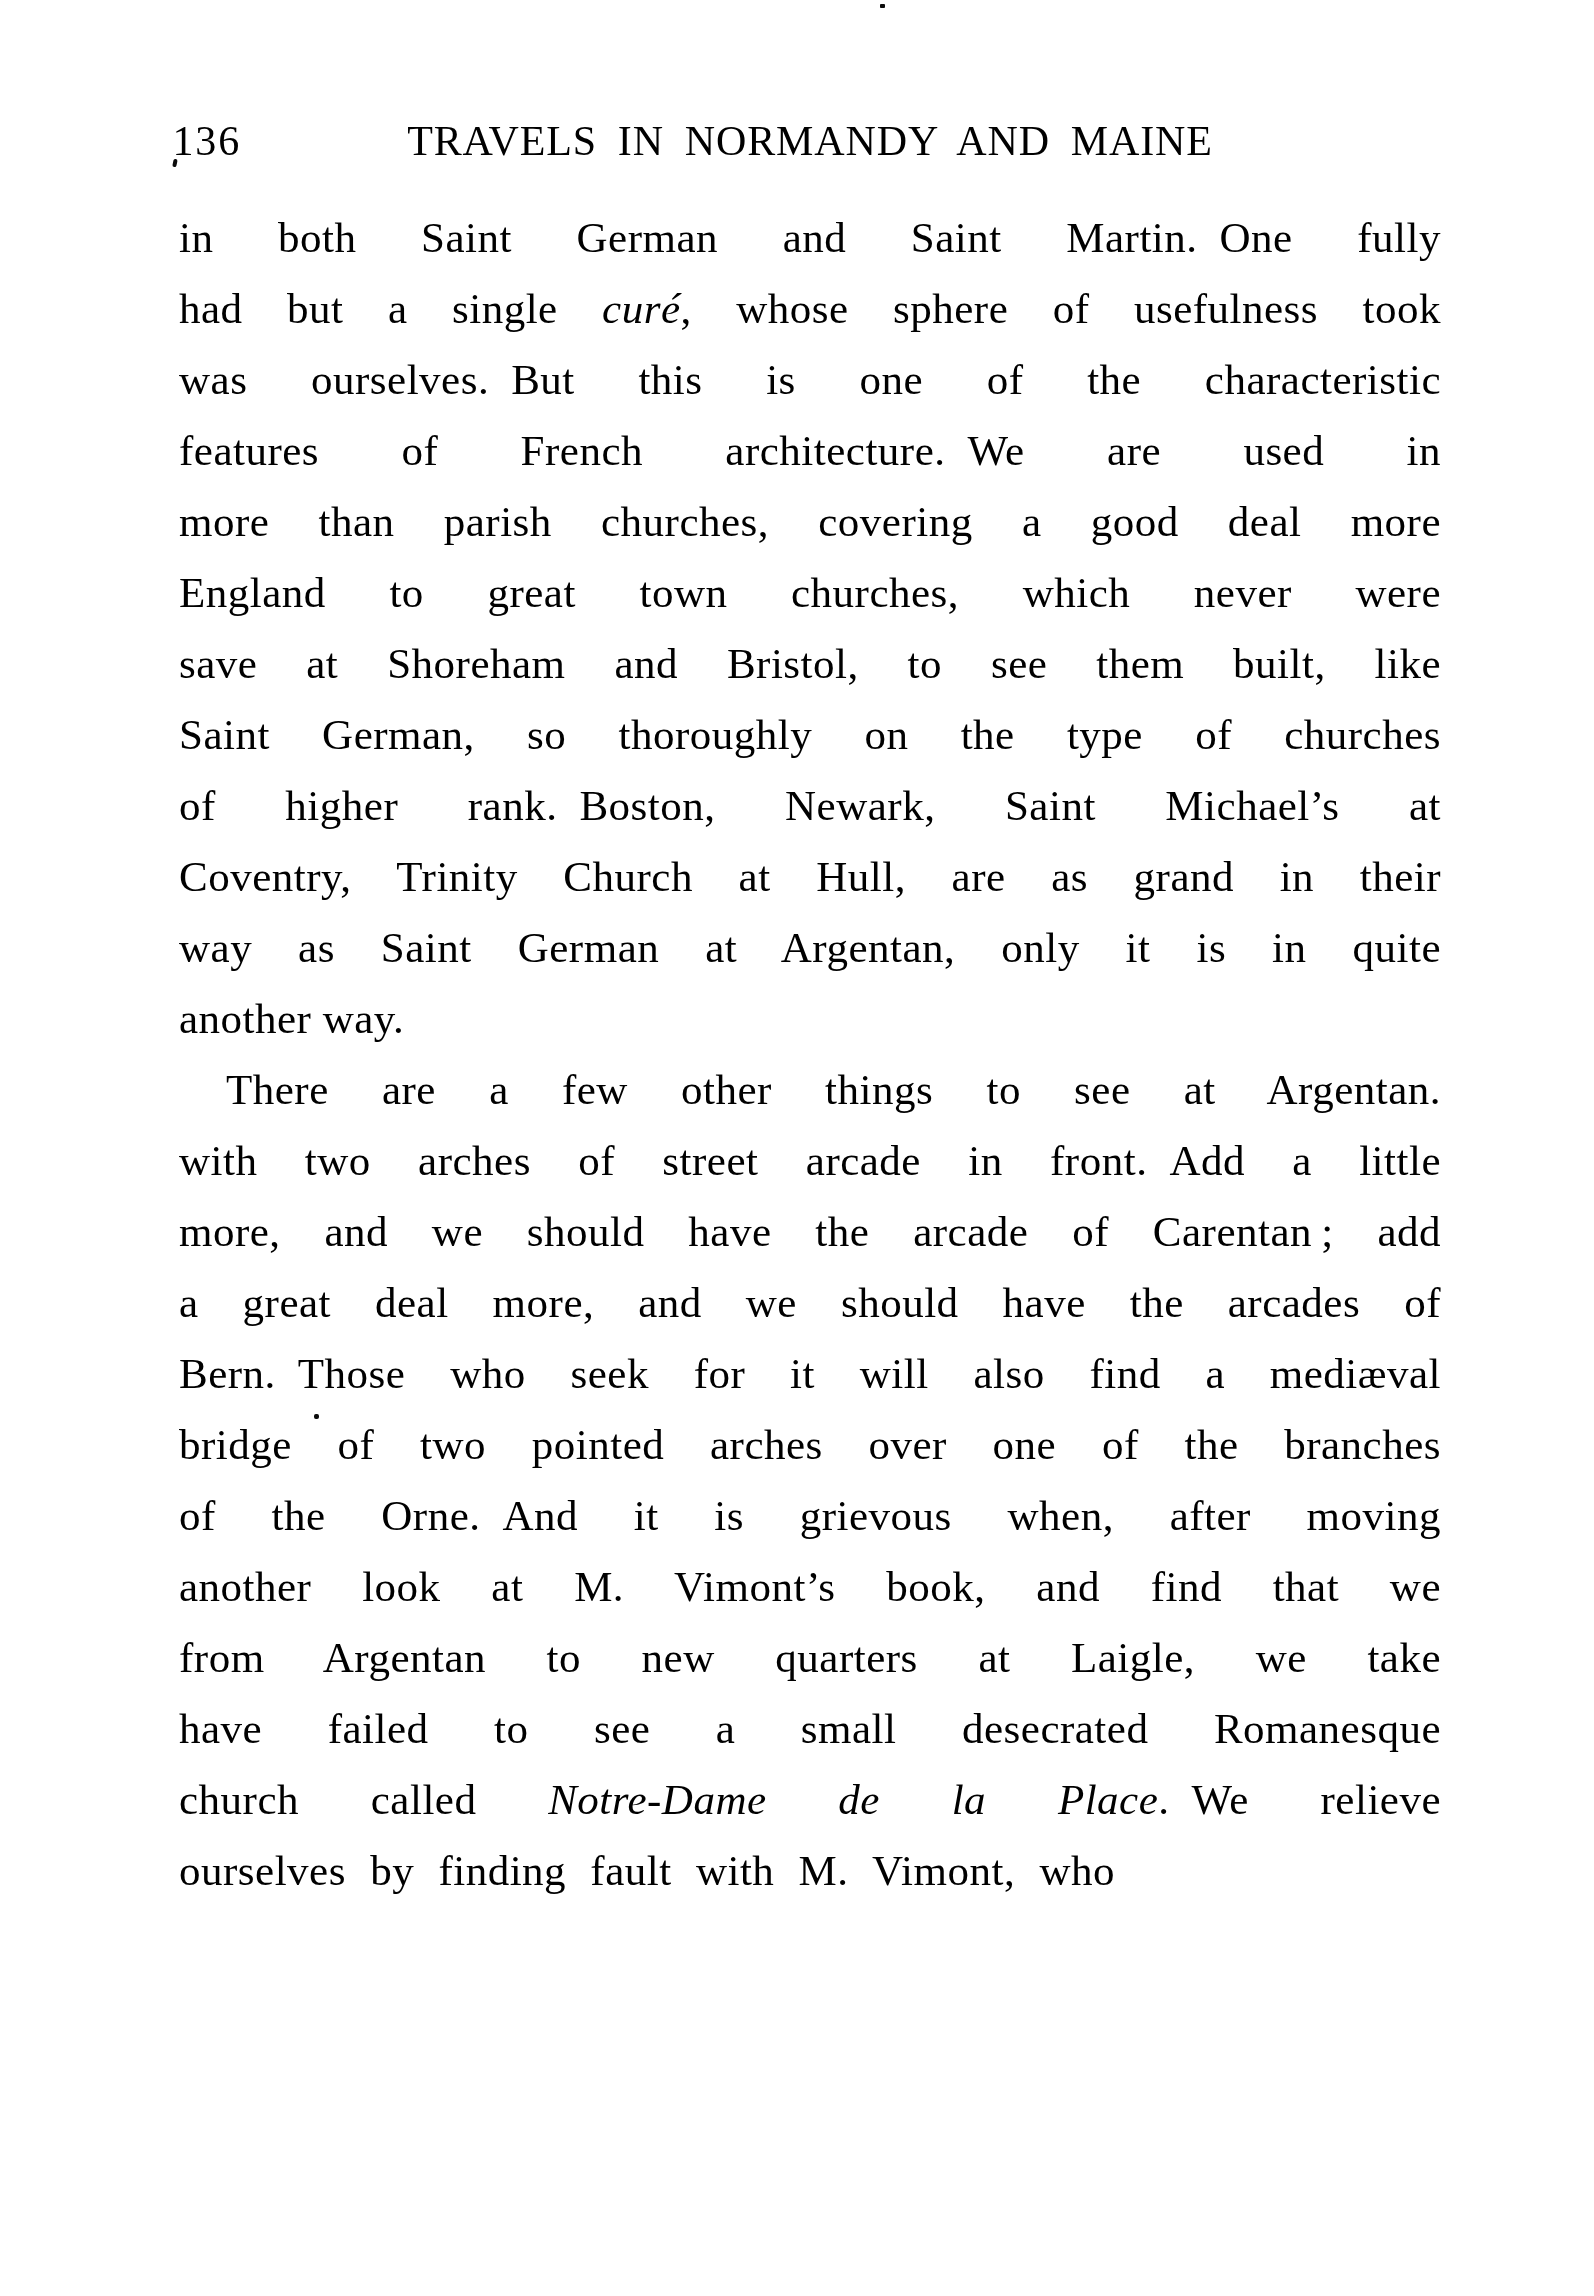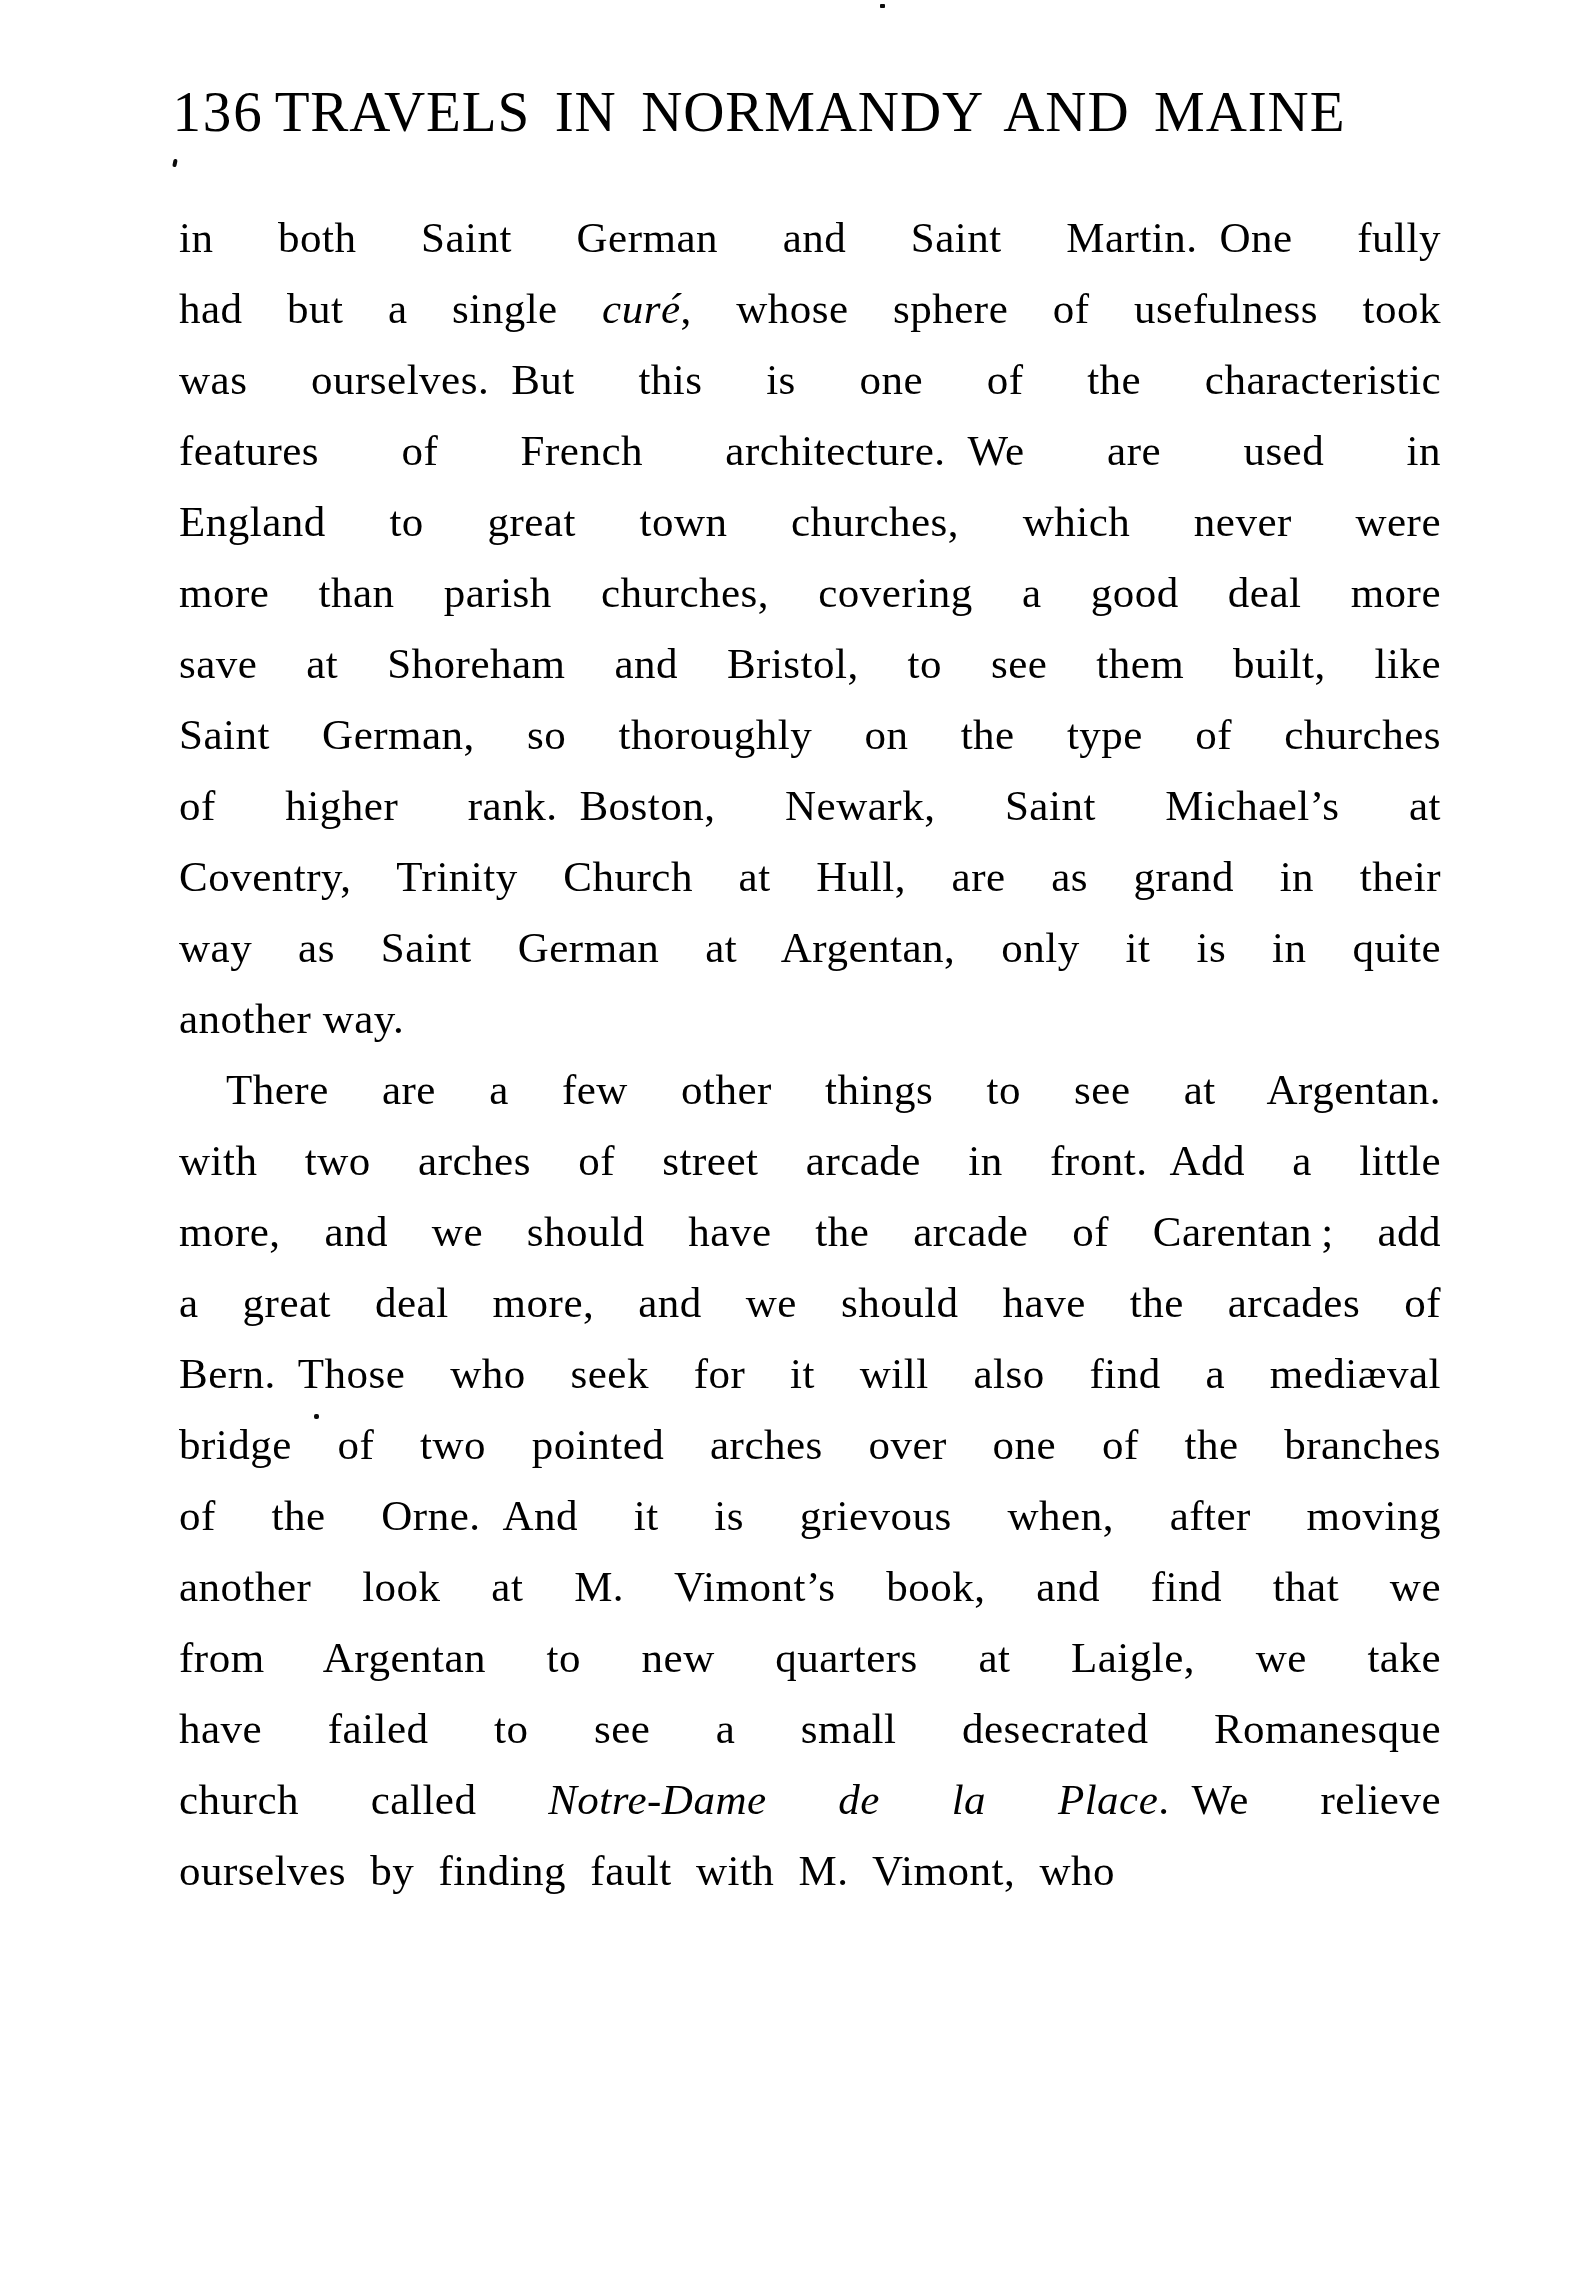--- a/index.html
+++ b/index.html
@@ -13,24 +13,24 @@
     height: 2297px;
     background: #ffffff;
     color: #000000;
     font-family: "Liberation Serif", "DejaVu Serif", serif;
     overflow: hidden;
   }
   
   .header {
     position: absolute;
     left: 179px;
-    top: 88px;
+    top: 118px;
     width: 1262px;
     height: 56px;
-    font-size: 57px;
+    font-size: 42px;
     line-height: 47px;
   }
   .pagenum {
     position: absolute;
     left: -6.6px;
     top: 0;
     letter-spacing: 1.9px;
   }
   .title {
     display: block;
@@ -93,22 +93,22 @@
     <span class="title">TRAVELS IN NORMANDY AND MAINE</span>
   </div>
 
   <div class="bodytext">
 
     <div>
       <div class="line"><span>in both Saint German and Saint Martin. One fully</span></div>
       <div class="line"><span>had but a single </span><em>curé</em><span>, whose sphere of usefulness took</span></div>
       <div class="line"><span>was ourselves. But this is one of the characteristic</span></div>
       <div class="line"><span>features of French architecture. We are used in</span></div>
+      <div class="line"><span>more than parish churches, covering a good deal more</span></div>
       <div class="line"><span>England to great town churches, which never were</span></div>
-      <div class="line"><span>more than parish churches, covering a good deal more</span></div>
       <div class="line"><span>save at Shoreham and Bristol, to see them built, like</span></div>
       <div class="line"><span>Saint German, so thoroughly on the type of churches</span></div>
       <div class="line"><span>of higher rank. Boston, Newark, Saint Michael’s at</span></div>
       <div class="line"><span>Coventry, Trinity Church at Hull, are as grand in their</span></div>
       <div class="line"><span>way as Saint German at Argentan, only it is in quite</span></div>
       <div class="line unjust"><span>another way.</span></div>
     </div>
 
     <div>
       <div class="line indent"><span>There are a few other things to see at Argentan.</span></div>

